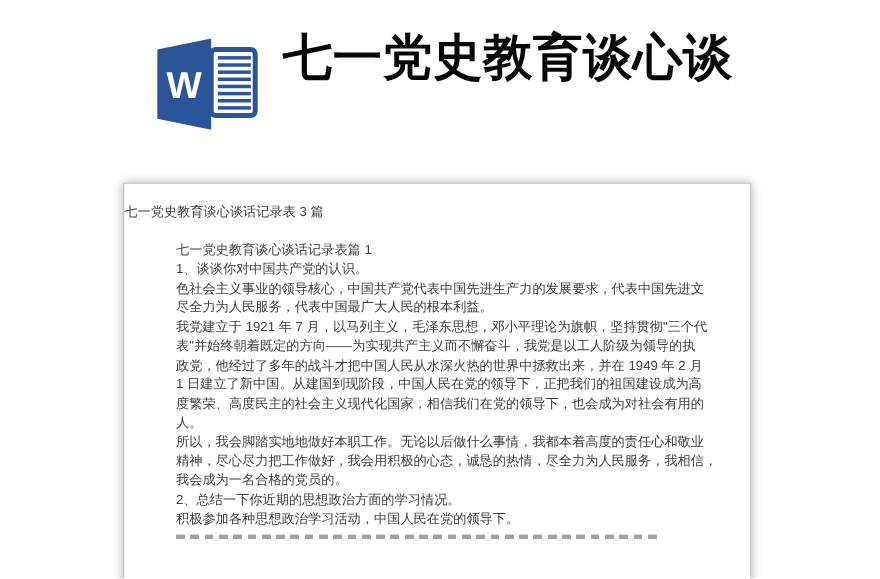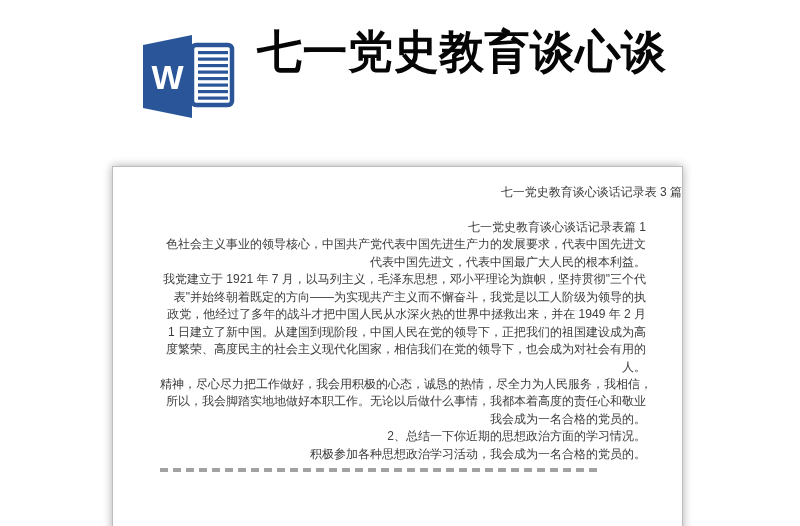--- a/index.html
+++ b/index.html
@@ -20,24 +20,24 @@
   .hero-title span { display:block; }
 
   
   .doc-page {
     position:absolute; left:112px; top:166px; width:571px; height:420px;
     box-sizing:border-box; background:#ffffff;
     border:1px solid #bdbdbd;
     box-shadow:0 0 9px rgba(0,0,0,0.33);
   }
   .doc-title {
-    margin:16px 0 0 0; text-align:right;
+    margin:16px 0 0 0; text-align:left;
     font-size:12px; line-height:18px; color:#3c3c3c;
   }
-  .doc-body { margin:18px 36px 0 47px;text-align:right; }
+  .doc-body { margin:18px 36px 0 47px; }
   .doc-body .line {
     font-size:12px; line-height:17.45px; height:17.45px;
     color:#3c3c3c; white-space:nowrap; overflow:visible;
   }
   .cut-line {
     margin:5px 0 0 47px; height:4px; width:438px;
     background:repeating-linear-gradient(90deg, rgba(70,70,70,0.5) 0 8px, transparent 8px 13px);
   }
 </style>
 </head>
@@ -66,30 +66,31 @@
   </span>
 
   <h1 class="hero-title">
     <span>七一党史教育谈心谈</span>
   </h1>
 
   <section class="doc-page">
     <div class="doc-title">七一党史教育谈心谈话记录表 3 篇</div>
     <div class="doc-body">
         <div class="line">七一党史教育谈心谈话记录表篇 1</div>
+        <div class="line">1、谈谈你对中国共产党的认识。</div>
         <div class="line">色社会主义事业的领导核心，中国共产党代表中国先进生产力的发展要求，代表中国先进文</div>
-        <div class="line">代表中国先进文，代表中国最广大人民的根本利益。</div>
+        <div class="line">尽全力为人民服务，代表中国最广大人民的根本利益。</div>
         <div class="line">我党建立于 1921 年 7 月，以马列主义，毛泽东思想，邓小平理论为旗帜，坚持贯彻"三个代</div>
         <div class="line">表"并始终朝着既定的方向——为实现共产主义而不懈奋斗，我党是以工人阶级为领导的执</div>
         <div class="line">政党，他经过了多年的战斗才把中国人民从水深火热的世界中拯救出来，并在 1949 年 2 月</div>
         <div class="line">1 日建立了新中国。从建国到现阶段，中国人民在党的领导下，正把我们的祖国建设成为高</div>
         <div class="line">度繁荣、高度民主的社会主义现代化国家，相信我们在党的领导下，也会成为对社会有用的</div>
         <div class="line">人。</div>
+        <div class="line">所以，我会脚踏实地地做好本职工作。无论以后做什么事情，我都本着高度的责任心和敬业</div>
         <div class="line">精神，尽心尽力把工作做好，我会用积极的心态，诚恳的热情，尽全力为人民服务，我相信，</div>
-        <div class="line">所以，我会脚踏实地地做好本职工作。无论以后做什么事情，我都本着高度的责任心和敬业</div>
         <div class="line">我会成为一名合格的党员的。</div>
         <div class="line">2、总结一下你近期的思想政治方面的学习情况。</div>
-        <div class="line">积极参加各种思想政治学习活动，我会成为一名合格的党员的。</div>
+        <div class="line">积极参加各种思想政治学习活动，中国人民在党的领导下。</div>
       </div>
     <div class="cut-line"></div>
   </section>
 
 </div>
 
 </body></html>

